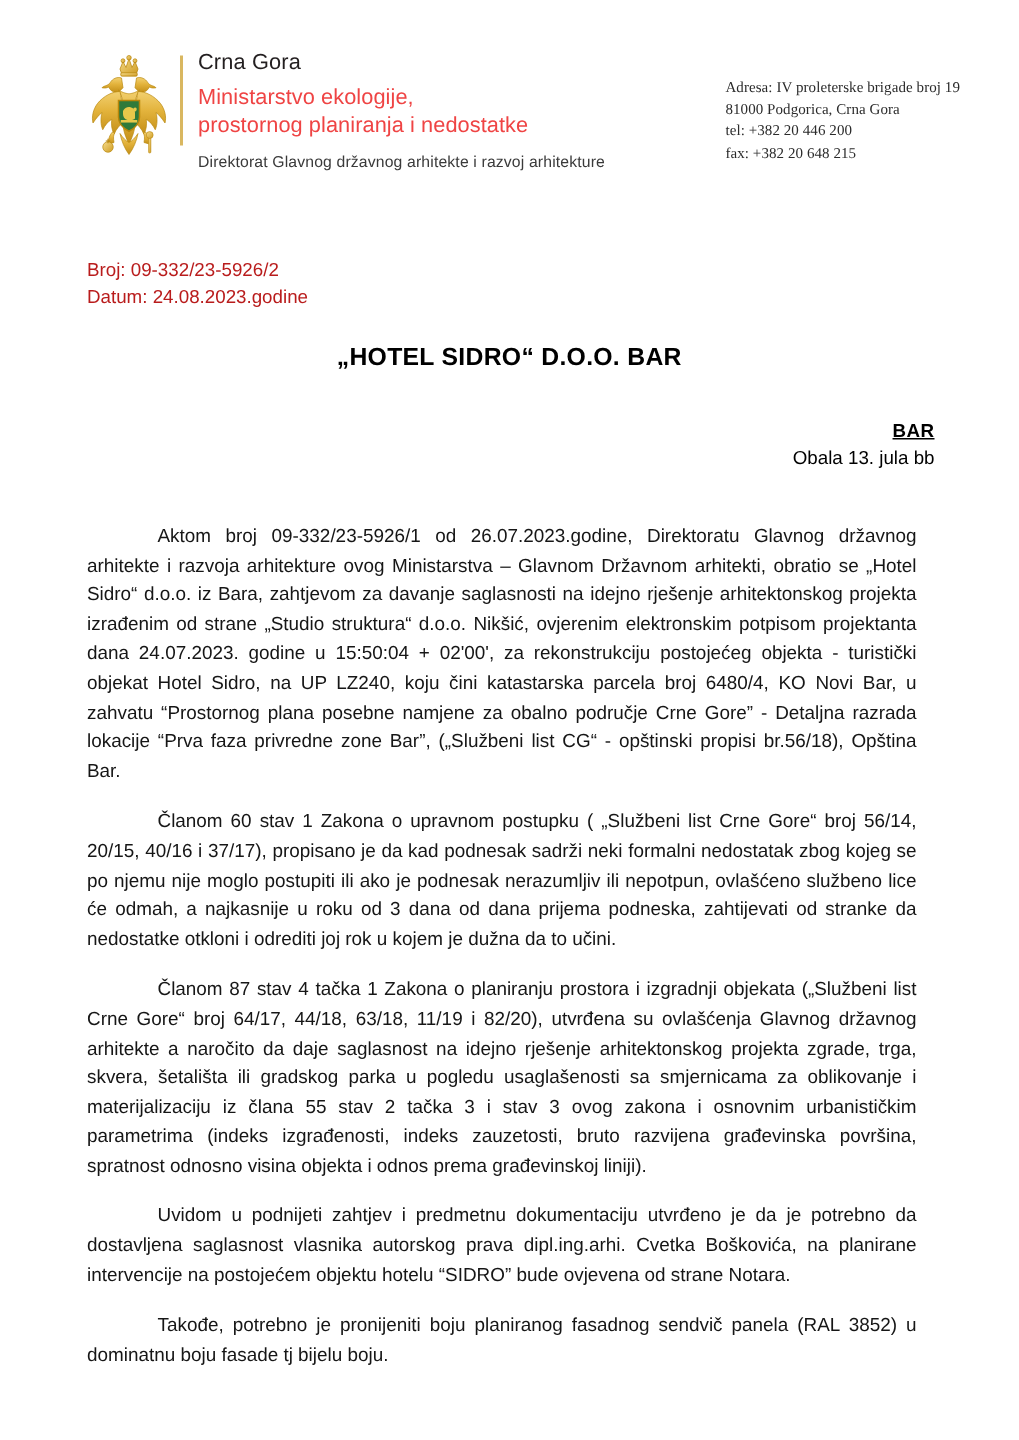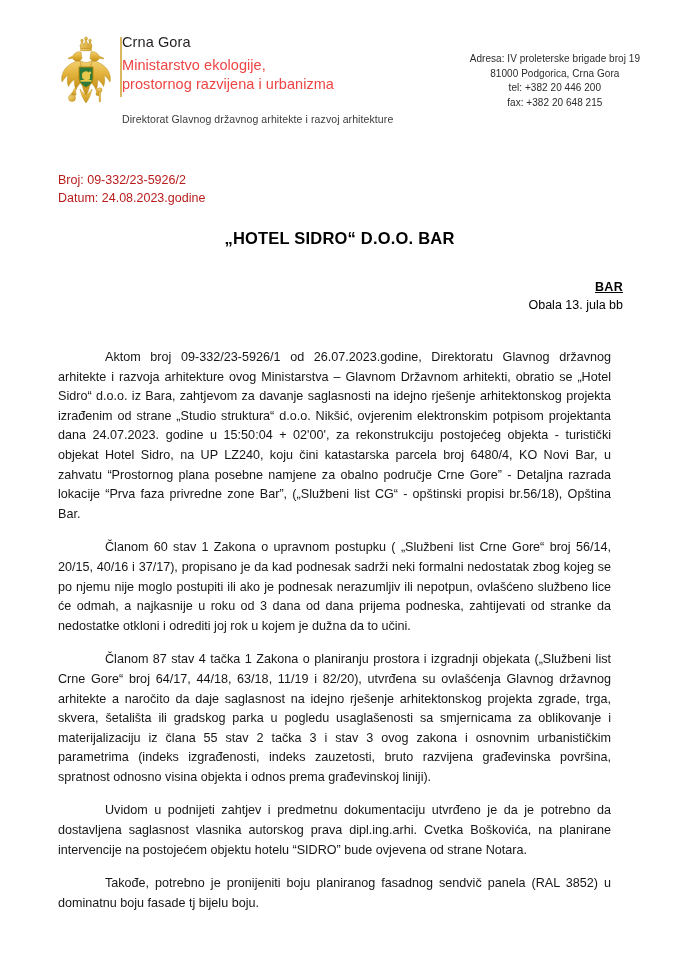--- a/index.html
+++ b/index.html
@@ -48,52 +48,54 @@
   .lh-divider {
     width: 2px;
     height: 60px;
     background: #d9b760;
     margin-left: 6px;
     margin-top: 3px;
     flex: 0 0 2px;
   }
 
   .lh-text {
+    padding-left: 10px;
     margin-top: -2px;
   }
   .lh-country {
     font-size: 14.5px;
     color: #231f20;
     line-height: 20px;
     letter-spacing: 0.1px;
   }
   .lh-ministry {
     font-size: 14.5px;
     color: #ef4444;
     line-height: 19px;
     margin-top: 4px;
     letter-spacing: 0.05px;
   }
   .lh-directorate {
     font-size: 10.5px;
     color: #3a3a3a;
-    margin-top: 19px;
+    margin-top: 8px;
     letter-spacing: 0.1px;
     white-space: nowrap;
   }
 
   .lh-address {
     position: absolute;
     right: 39px;
     top: 18px;
-    text-align: center;
+    text-align: left;
     font-size: 10px;
     line-height: 14.5px;
     color: #2b2b2b;
     letter-spacing: 0.05px;
+    font-family: Liberation Serif, serif;
   }
 
   
   .refblock {
     position: absolute;
     left: 58px;
     top: 172px;
     font-size: 12.5px;
     line-height: 17.5px;
     color: #b91c1c;
@@ -226,21 +228,21 @@
           </g>
         </svg>
       </div>
 
       <div class="lh-divider"></div>
 
       <div class="lh-text">
         <div class="lh-country">Crna Gora</div>
         <div class="lh-ministry">
           <div>Ministarstvo ekologije,</div>
-          <div>prostornog razvijena i urbanizma</div>
+          <div>prostornog planiranja i nedostatke</div>
         </div>
         <div class="lh-directorate">Direktorat Glavnog državnog arhitekte i razvoj arhitekture</div>
       </div>
     </div>
 
     <div class="lh-address">
       <div>Adresa: IV proleterske brigade broj 19</div>
       <div>81000 Podgorica, Crna Gora</div>
       <div>tel: +382 20 446 200</div>
       <div>fax: +382 20 648 215</div>

